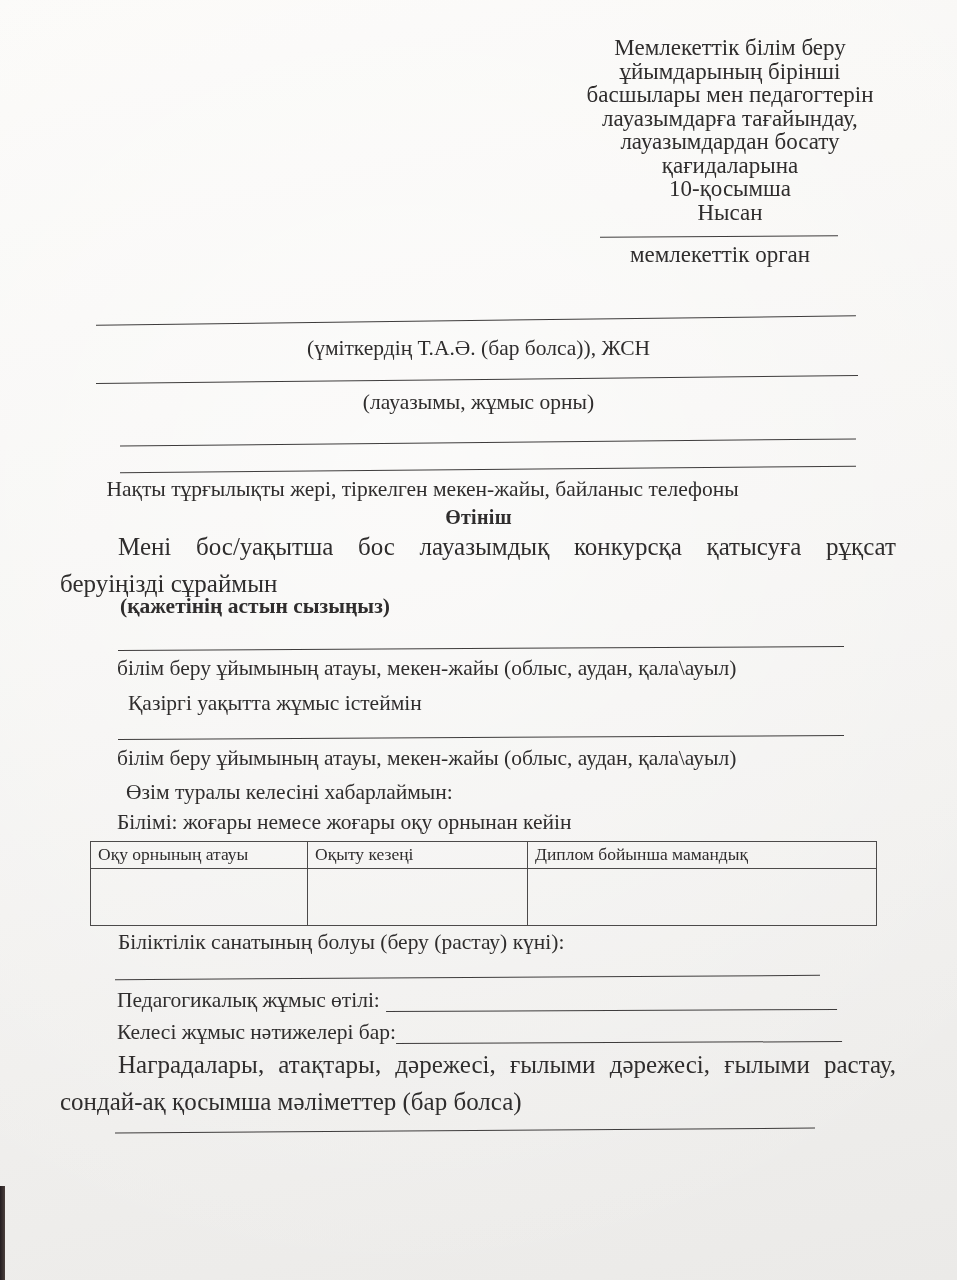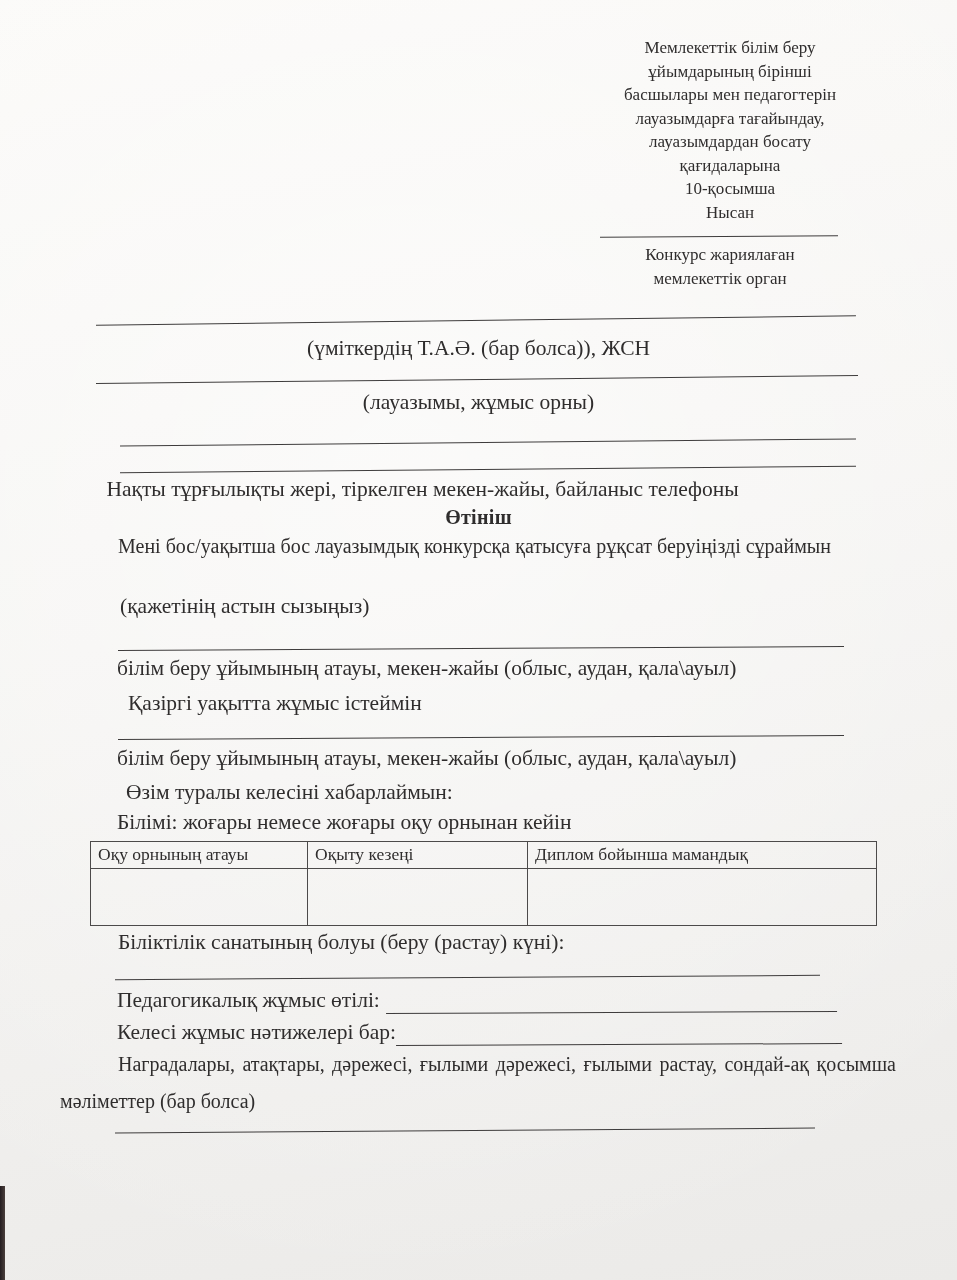--- a/index.html
+++ b/index.html
@@ -15,28 +15,28 @@
       radial-gradient(ellipse 120% 90% at 42% 38%, rgba(255,255,255,.55), rgba(255,255,255,0) 70%),
       linear-gradient(168deg,#fbfaf8 0%,#f5f4f2 45%,#efeeec 78%,#ebeae8 100%);
   }
   .edge-strip{
     position:absolute;left:0;top:1186px;width:5px;height:94px;
     background:linear-gradient(90deg,#241d20,#4a3f3c);
   }
   .abs{position:absolute;}
   .rule{position:absolute;height:0;border-top:1.6px solid #3e3c3c;}
   .center{text-align:center;}
-  .t-small{font-size:17px;line-height:23.5px;}
+  .t-small{font-size:23px;line-height:23.5px;}
   .caption{font-size:21.5px;}
   .para{
     left:60px;width:836px;text-align:justify;text-indent:58px;
-    font-size:20px;line-height:37px;
+    font-size:25px;line-height:37px;
   }
   .title{font-weight:bold;font-size:20px;letter-spacing:.3px;}
-  .fill-row{display:flex;align-items:center;}
+  .fill-row{display:flex;align-items:flex-start;}
   .fill-row .lbl{white-space:nowrap;font-size:21.5px;line-height:28px;}
   .fill-line{flex:1;border-bottom:1.6px solid #3e3c3c;height:24px;}
   table.edu{
     position:absolute;left:90px;top:841px;width:786px;
     border-collapse:collapse;table-layout:fixed;
   }
   table.edu td{
     border:1.2px solid #4c4a4a;vertical-align:top;
     font-size:17.5px;padding:2px 8px 2px 7px;
     overflow:hidden;white-space:nowrap;
@@ -56,38 +56,37 @@
   <div>басшылары мен педагогтерін</div>
   <div>лауазымдарға тағайындау,</div>
   <div>лауазымдардан босату</div>
   <div>қағидаларына</div>
   <div>10-қосымша</div>
   <div>Нысан</div>
 </div>
 
 <div class="rule" style="left:600px;top:236px;width:238px;transform:rotate(-.4deg);"></div>
 <div class="abs center t-small" style="left:580px;top:243px;width:280px;">
-  <div>Конкурс жариялаған</div>
   <div>мемлекеттік орган</div>
 </div>
 
 <div class="rule" style="left:96px;top:320px;width:760px;transform:rotate(-.7deg);"></div>
 <div class="abs center caption" style="left:0;top:336px;width:957px;">(үміткердің Т.А.Ә. (бар болса)), ЖСН</div>
 
 <div class="rule" style="left:96px;top:379px;width:762px;transform:rotate(-.6deg);"></div>
 <div class="abs center caption" style="left:0;top:390px;width:957px;">(лауазымы, жұмыс орны)</div>
 
 <div class="rule" style="left:120px;top:442px;width:736px;transform:rotate(-.55deg);"></div>
 <div class="rule" style="left:120px;top:469px;width:736px;transform:rotate(-.5deg);"></div>
 <div class="abs center caption" style="left:0;top:477px;width:781px;padding-left:32px;">Нақты тұрғылықты жері, тіркелген мекен-жайы, байланыс телефоны</div>
 
 <div class="abs center title" style="left:0;top:506px;width:957px;">Өтініш</div>
 
 <div class="abs para" style="top:528px;">Мені бос/уақытша бос лауазымдық конкурсқа қатысуға рұқсат беруіңізді сұраймын</div>
-<div class="abs caption" style="left:120px;top:594px;">(қажетінің астын сызыңыз)</div>
+<div class="abs caption" style="left:120px;top:594px;font-weight:bold;">(қажетінің астын сызыңыз)</div>
 
 <div class="rule" style="left:118px;top:648px;width:726px;transform:rotate(-.3deg);"></div>
 <div class="abs caption" style="left:117px;top:656px;">білім беру ұйымының атауы, мекен-жайы (облыс, аудан, қала\ауыл)</div>
 <div class="abs caption" style="left:128px;top:691px;">Қазіргі уақытта жұмыс істеймін</div>
 
 <div class="rule" style="left:118px;top:737px;width:726px;transform:rotate(-.3deg);"></div>
 <div class="abs caption" style="left:117px;top:746px;">білім беру ұйымының атауы, мекен-жайы (облыс, аудан, қала\ауыл)</div>
 <div class="abs caption" style="left:126px;top:780px;">Өзім туралы келесіні хабарлаймын:</div>
 <div class="abs caption" style="left:117px;top:810px;">Білімі: жоғары немесе жоғары оқу орнынан кейін</div>
 

